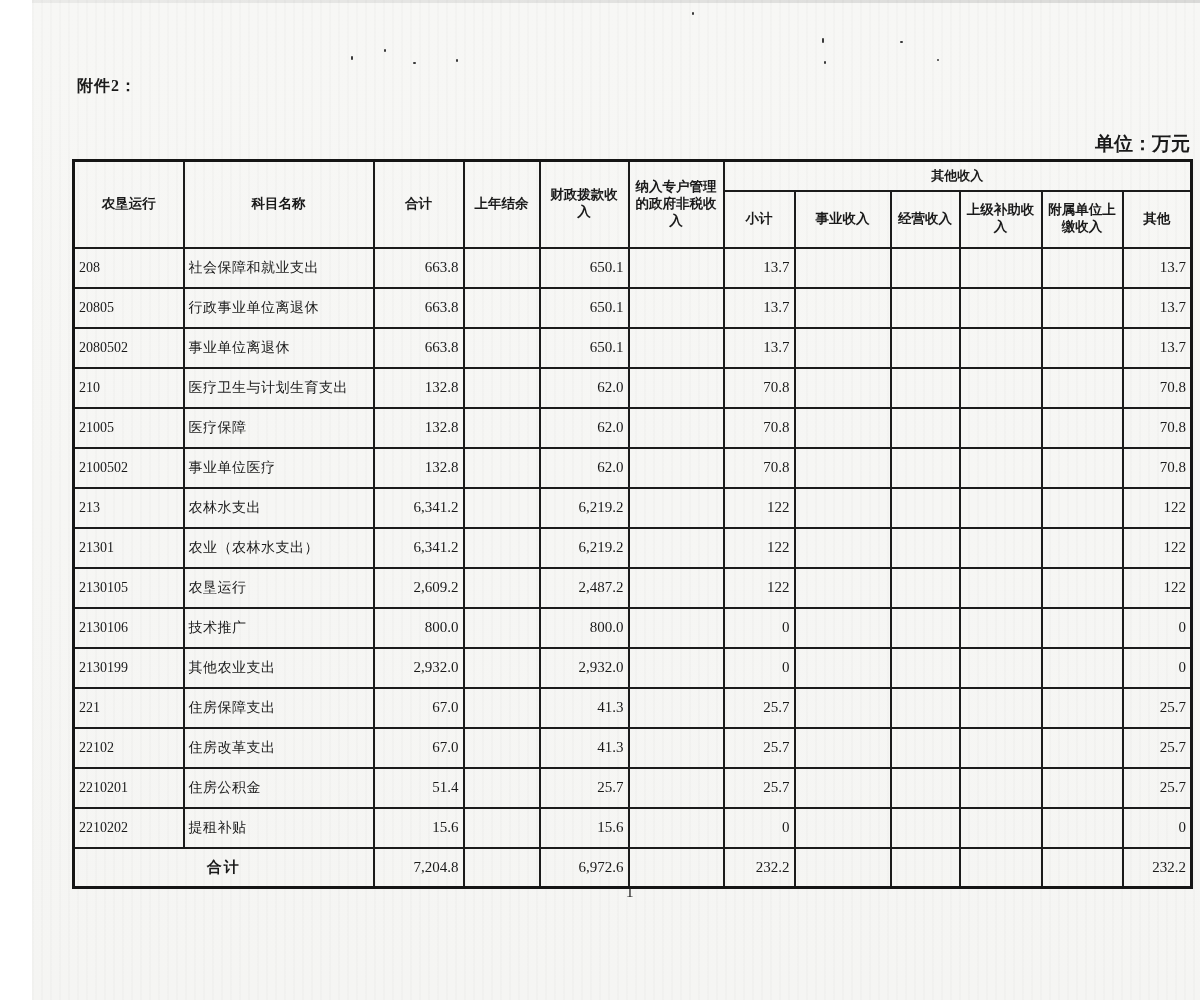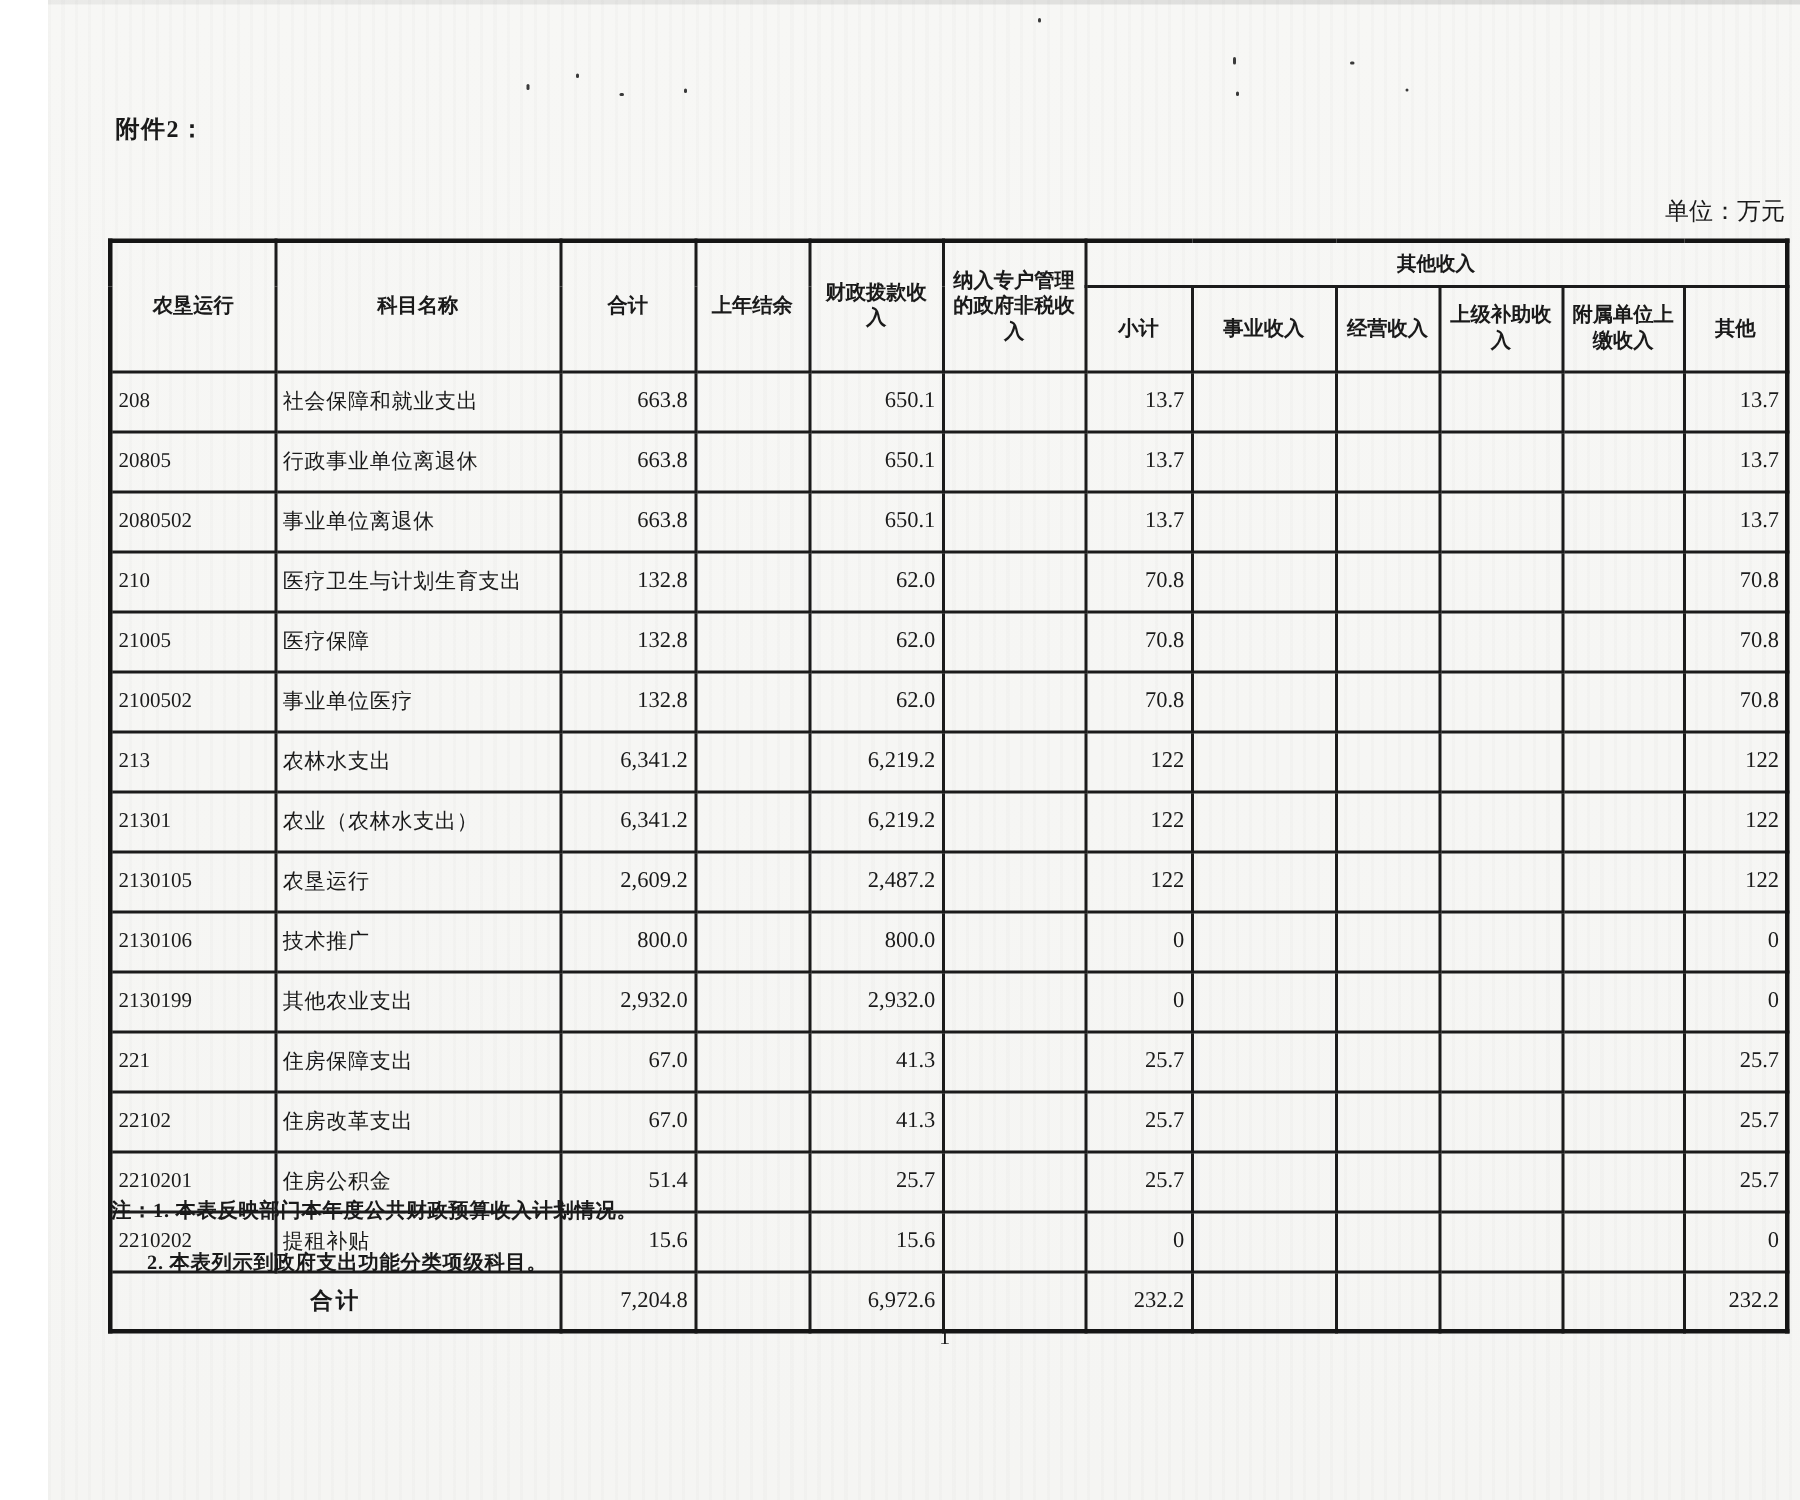--- a/index.html
+++ b/index.html
@@ -14,21 +14,21 @@
     color:#1a1a1a;
     overflow:hidden;
     margin-left:32px;
   }
   .topstrip{position:absolute;left:0;top:0;width:1200px;height:3px;
     background:linear-gradient(90deg, rgba(0,0,0,0.05), rgba(0,0,0,0.12));}
   .attachment{position:absolute;left:45px;top:76px;font-size:16px;font-weight:700;letter-spacing:1px;}
   .title{position:absolute;left:0;top:98px;width:1200px;text-align:center;
     font-size:23px;font-weight:700;letter-spacing:2px;}
   .unit{position:absolute;left:958px;top:131px;width:200px;text-align:right;
-    font-size:16px;font-weight:400;}
+    font-size:19px;font-weight:700;}
   table.budget{
     position:absolute;left:40px;top:159px;
     width:1118px;border-collapse:collapse;table-layout:fixed;
     font-size:14px;
   }
   table.budget th, table.budget td{
     border:2px solid #1b1b1b;
     padding:0 4px;
     overflow:hidden;
   }
@@ -328,22 +328,20 @@
           <td class="num">232.2</td>
           <td class="num"></td>
           <td class="num"></td>
           <td class="num"></td>
           <td class="num"></td>
           <td class="num">232.2</td>
         </tr>
       </tbody>
   </table>
 
-  <div class="note1">注：1. 本表反映部门本年度公共财政预算收入计划情况。</div>
-  <div class="note2">2. 本表列示到政府支出功能分类项级科目。</div>
   <div class="pagenum">1</div>
 
   <div class="speck s1"></div>
   <div class="speck s2"></div>
   <div class="speck s3"></div>
   <div class="speck s4"></div>
   <div class="speck s5"></div>
   <div class="speck s6"></div>
   <div class="speck s7"></div>
   <div class="speck s8"></div>

